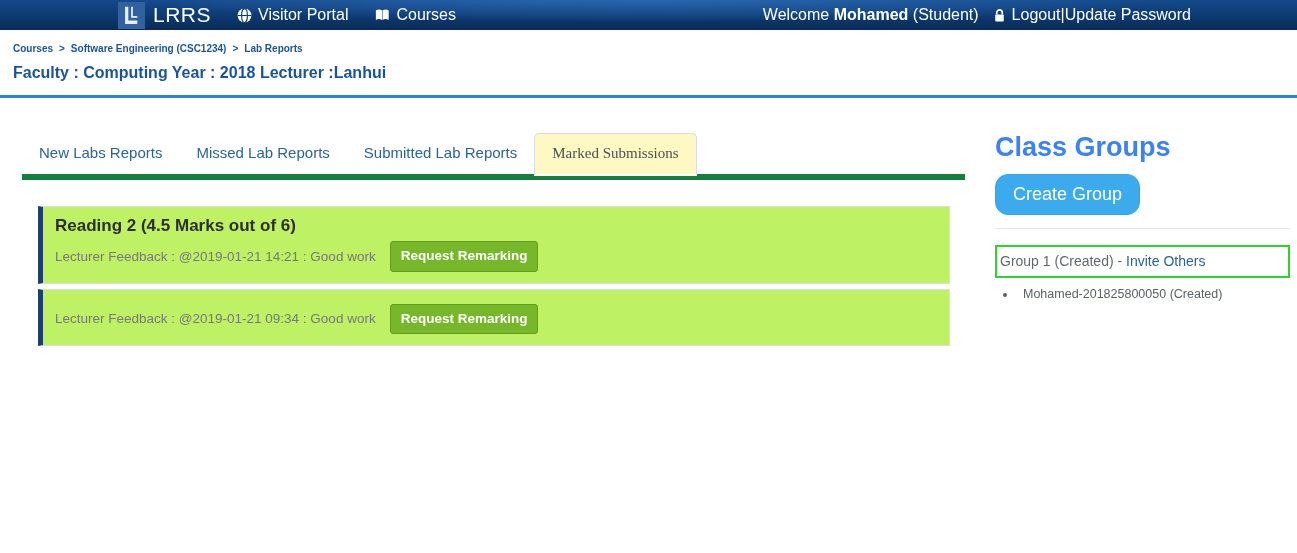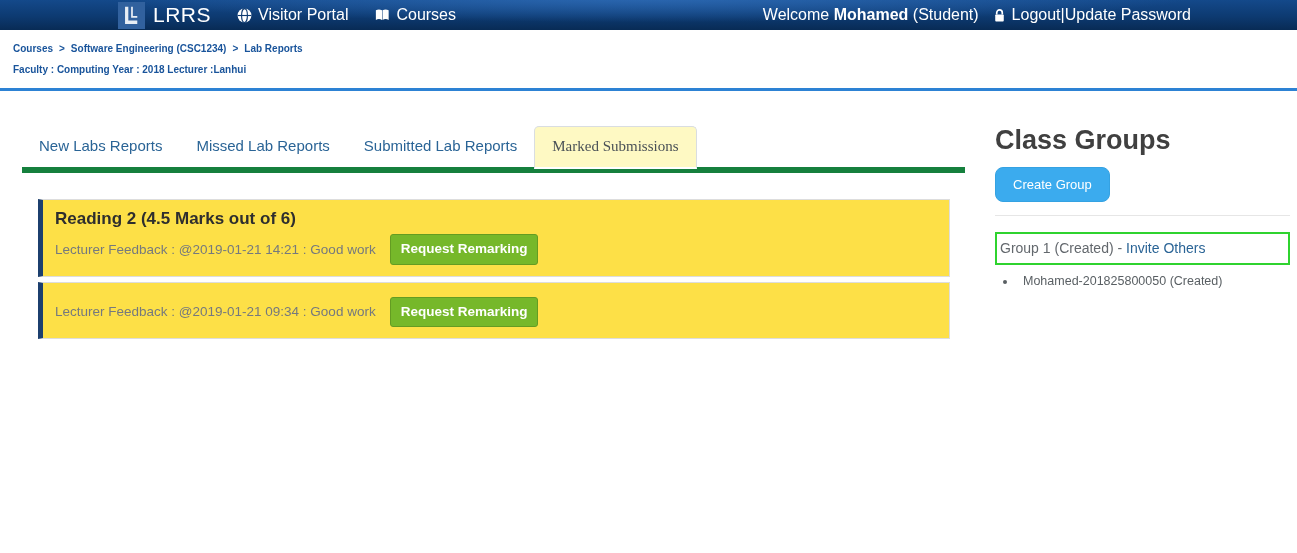--- a/index.html
+++ b/index.html
@@ -19,52 +19,52 @@
   .nav-right { margin-left:auto; display:flex; align-items:center; 
                font-size:16px; white-space:nowrap; }
   .nav-right .welcome { margin-right:14px; }
   .nav-right b { font-weight:bold; }
   .icon { display:inline-flex; align-items:center; }
 
   
   .crumb-strip { padding:13px 13px 0 13px; }
   .breadcrumb { color:#19549b; font-weight:bold; font-size:10px; }
   .breadcrumb .sep { margin:0 6px; }
-  .crumb-meta { color:#19549b; font-weight:bold; font-size:10px; margin-top:10px; }
+  .crumb-meta { color:#19549b; font-weight:bold; font-size:16px; margin-top:10px; }
   .blue-rule { height:3px; background:#2d82d4; margin-top:13px; }
 
   
   .content { display:flex; align-items:flex-start; padding-top:35px; }
   .main { width:943px; margin-left:22px; }
   .sidebar { width:295px; margin-left:30px; }
 
   
   .tabs { display:flex; border-bottom:6px solid #15803d; }
   .tab { padding:11px 17px 12px; font-size:15px; color:#2a6496; cursor:pointer;
          white-space:nowrap; }
   .tab.active { color:#4a5157; background:#fef9c3; border:1px solid #d9dde1;
                 border-bottom:2px solid #fff; border-radius:5px 5px 0 0;
                 margin-bottom:-2px; cursor:default;font-family:Liberation Serif, serif; }
 
   
   .cards { margin:26px 0 0 16px; width:912px; }
-  .report-card { background:#fde047; border:1px solid #ddd; border-left:5px solid #1c3f6e;
+  .report-card { background:#bef264; border:1px solid #ddd; border-left:5px solid #1c3f6e;
                  padding:9px 12px 11px; margin-bottom:5px; }
   .report-title { font-size:17px; font-weight:bold; color:#2e2e2e; }
   .report-meta  { display:flex; align-items:center; margin-top:5px; }
   .feedback { color:#75797e; font-size:13.5px; }
   .remark-btn { margin-left:14px; background:#76b82a; border:1px solid #649c22;
                 color:#fff; font-weight:bold; font-size:13.5px; line-height:1;
                 padding:7px 10px 8px; border-radius:3px; cursor:pointer;
                 font-family:"Liberation Sans", sans-serif; }
 
   
-  .sb-title { font-size:27px; font-weight:bold; color:#404040; line-height:1.1; }
+  .sb-title { font-size:27px; font-weight:bold; color:#3b82f6; line-height:1.1; }
   .create-btn { margin-top:11px; background:#3babee; border:1px solid #35a2e2;
-                color:#fff; font-size:13px; padding:9px 17px; border-radius:8px;
+                color:#fff; font-size:18px; padding:9px 17px; border-radius:13px;
                 cursor:pointer; font-family:"Liberation Sans", sans-serif; }
   .sb-rule { height:1px; background:#e6e6e6; margin:13px 0 16px; }
   .group-box { border:2px solid #2fd32f; padding:6px 4px 7px 3px; font-size:14px;
                color:#63686d; white-space:nowrap; overflow:hidden; }
   .group-box .invite { color:#2a6496; cursor:pointer; text-decoration:none; }
   .member-list { margin-top:9px; padding-left:22px; list-style:disc; color:#33363a; }
   .member-list li { font-size:12.5px; color:#595f63; padding-left:6px; }
 </style>
 </head>
 <body>

